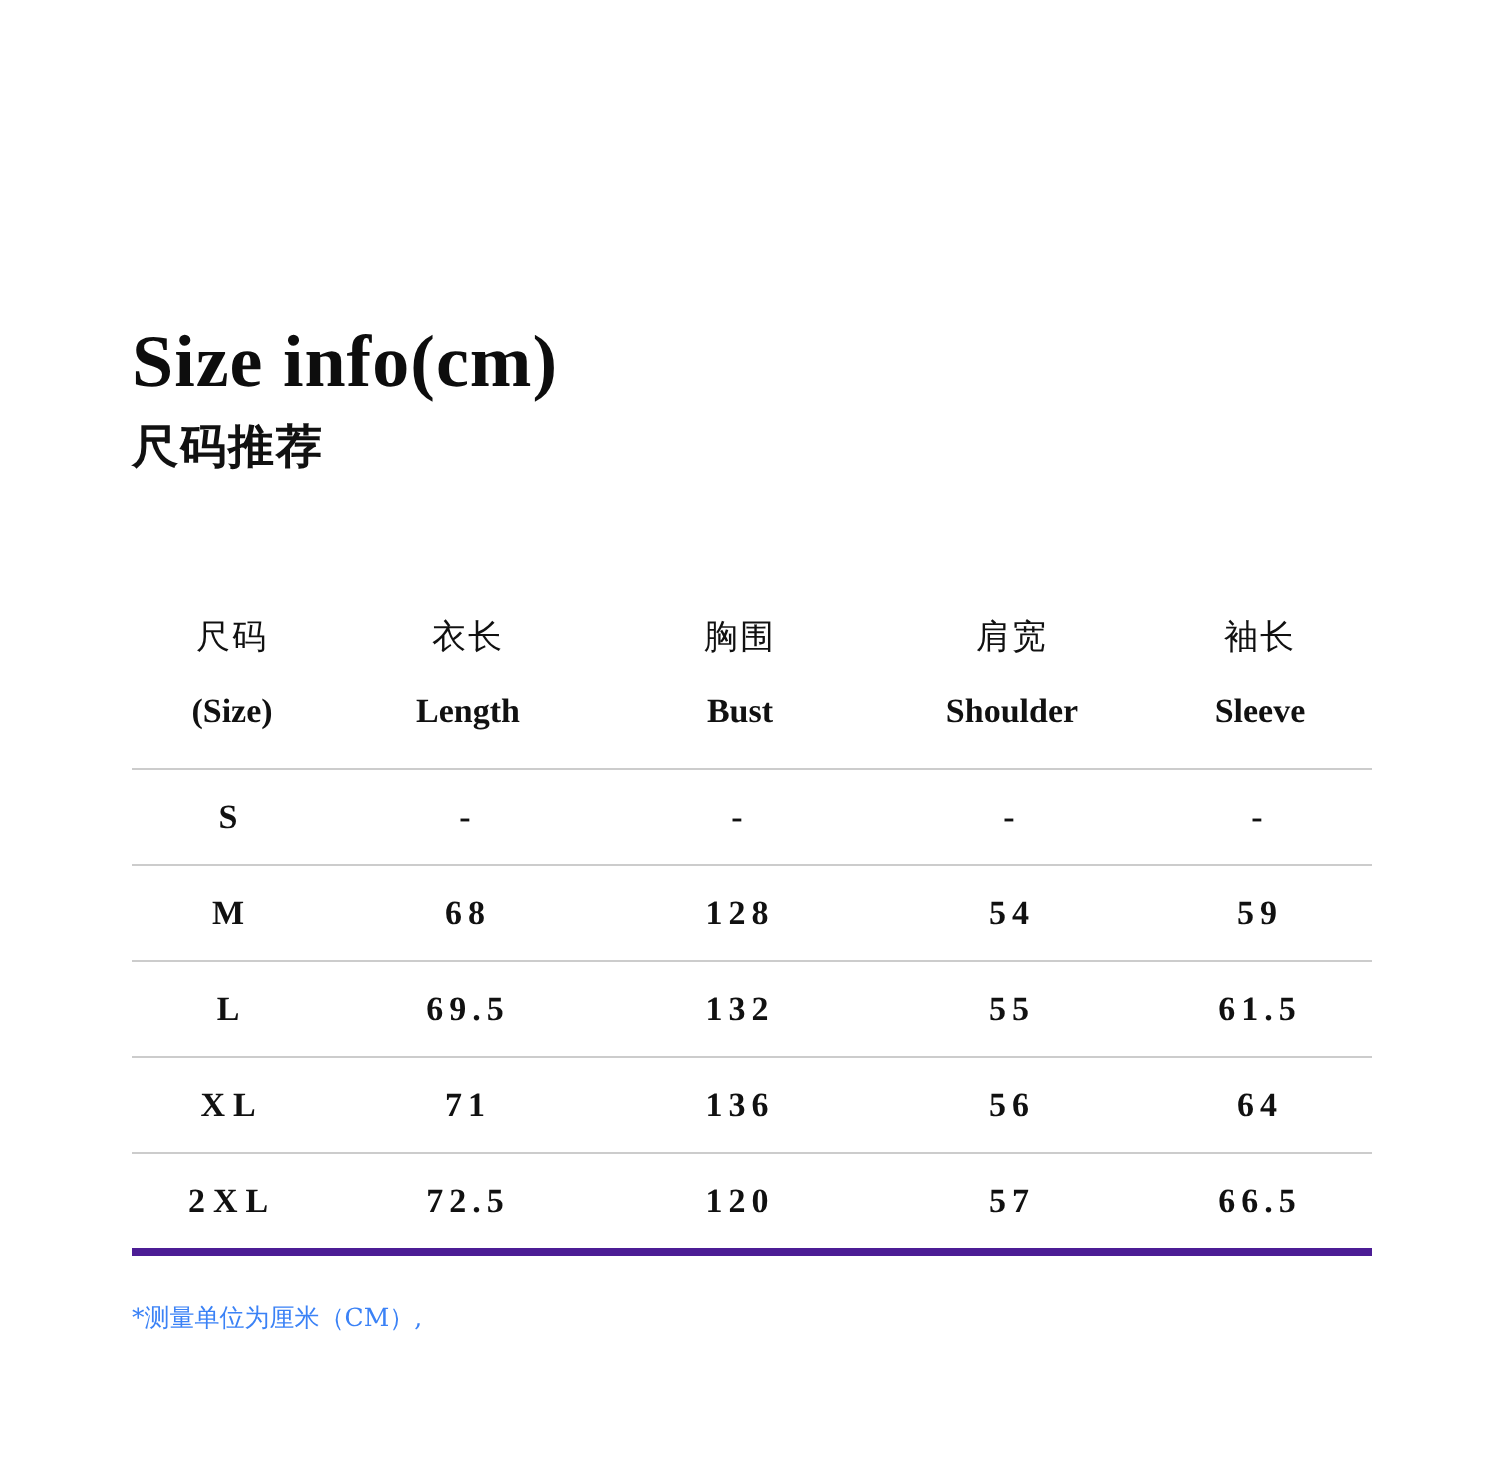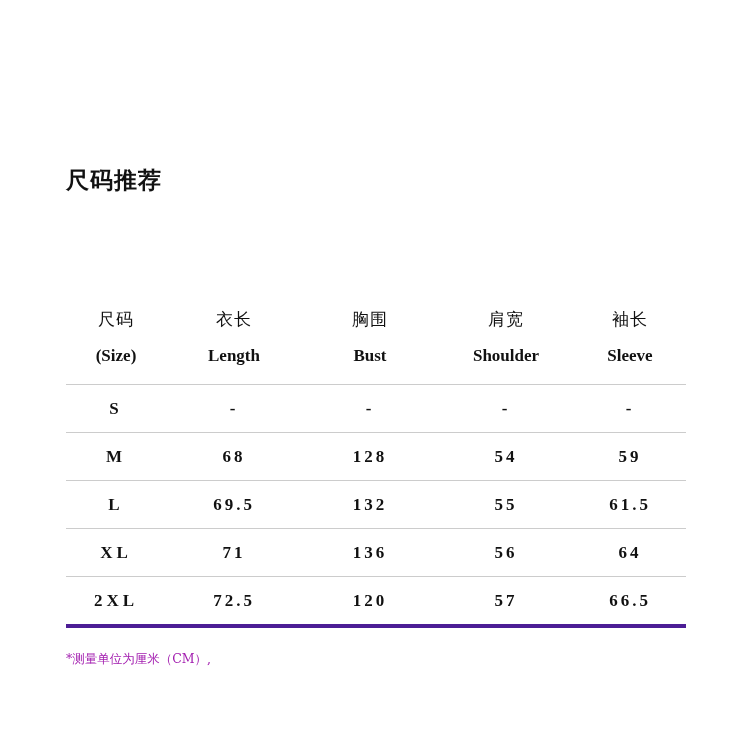--- a/index.html
+++ b/index.html
@@ -29,21 +29,21 @@
   .title-en {
     font-family: "Liberation Serif", serif;
     font-weight: bold;
     font-size: 37px;
     letter-spacing: 0.5px;
     line-height: 44px;
     color: #0d0d0d;
     margin: 0;
   }
   .title-cn {
-    font-family: Liberation Sans, sans-serif;
+    font-family: Liberation Serif, serif;
     font-weight: bold;
     font-size: 23px;
     line-height: 32px;
     margin: 4px 0 0 0;
     color: #111111;
     letter-spacing: 1px;
   }
   .table-wrap {
     position: absolute;
     left: 66px;
@@ -109,32 +109,33 @@
     letter-spacing: 4px;
   }
   .notes {
     position: absolute;
     left: 66px;
     top: 648px;
     width: 620px;
     font-family: "DejaVu Serif", serif;
     font-size: 12.5px;
     line-height: 21px;
-    color: #a21caf;
+    color: #3b82f6;
   }
   .notes div {
     white-space: nowrap;
   }
 </style>
 </head>
 <body>
 
 <div class="page">
 
   <div class="header">
+    <h1 class="title-en">Size info(cm)</h1>
     <h2 class="title-cn">尺码推荐</h2>
   </div>
 
   <div class="table-wrap">
     <table class="size-table">
       <colgroup>
         <col class="c0">
           <col class="c1">
           <col class="c2">
           <col class="c3">

